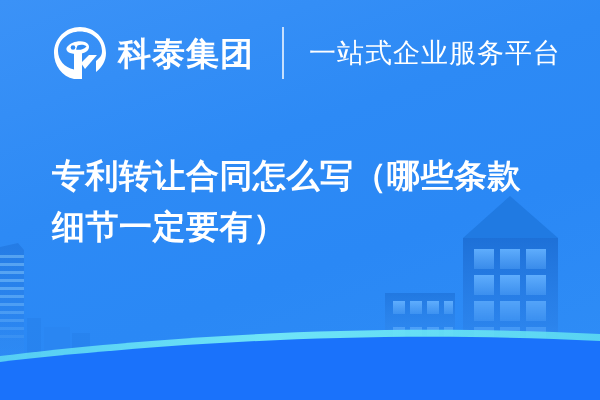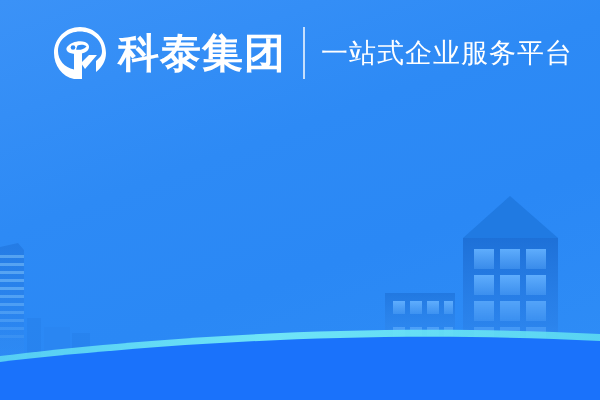--- a/index.html
+++ b/index.html
@@ -28,45 +28,46 @@
     height:70px;
   }
   .logo-mark {
     width:56px; height:56px;
     flex:0 0 56px;
     margin-right:10px;
   }
   .logo-mark svg { display:block; width:56px; height:56px; }
   .brand-name {
     color:#ffffff;
-    font-size:41px;
+    font-size:33px;
     font-weight:bold;
     letter-spacing:1px;
     line-height:1;
     white-space:nowrap;
-    margin-right:17px;
+    margin-right:28px;
     font-family:"DejaVu Sans", sans-serif;
   }
   .divider {
     width:2px; height:52px;
     background:rgba(255,255,255,0.72);
     margin-right:16px;
     flex:0 0 2px;
   }
   .tagline-wrap {
     display:flex; flex-direction:column;
     justify-content:center;
     white-space:nowrap;
   }
   .tagline-main {
     color:#ffffff;
     font-size:27px;
     line-height:1.12;
     letter-spacing:1px;
     font-family:"DejaVu Sans", sans-serif;
+    margin-left:9px;
   }
   .tagline-sub {
     color:#ffffff;
     font-size:17px;
     line-height:1.35;
     letter-spacing:1px;
     margin-top:2px;
     font-family:"DejaVu Serif", serif;
   }
 
@@ -220,14 +221,15 @@
 
     <div class="brand-name">科泰集团</div>
 
     <div class="divider"></div>
 
     <div class="tagline-wrap">
       <div class="tagline-main">一站式企业服务平台</div>
     </div>
   </div>
 
+  <h1 class="title">专利转让合同怎么写（哪些条款细节一定要有）</h1>
 
 </div>
 
 </body></html>

